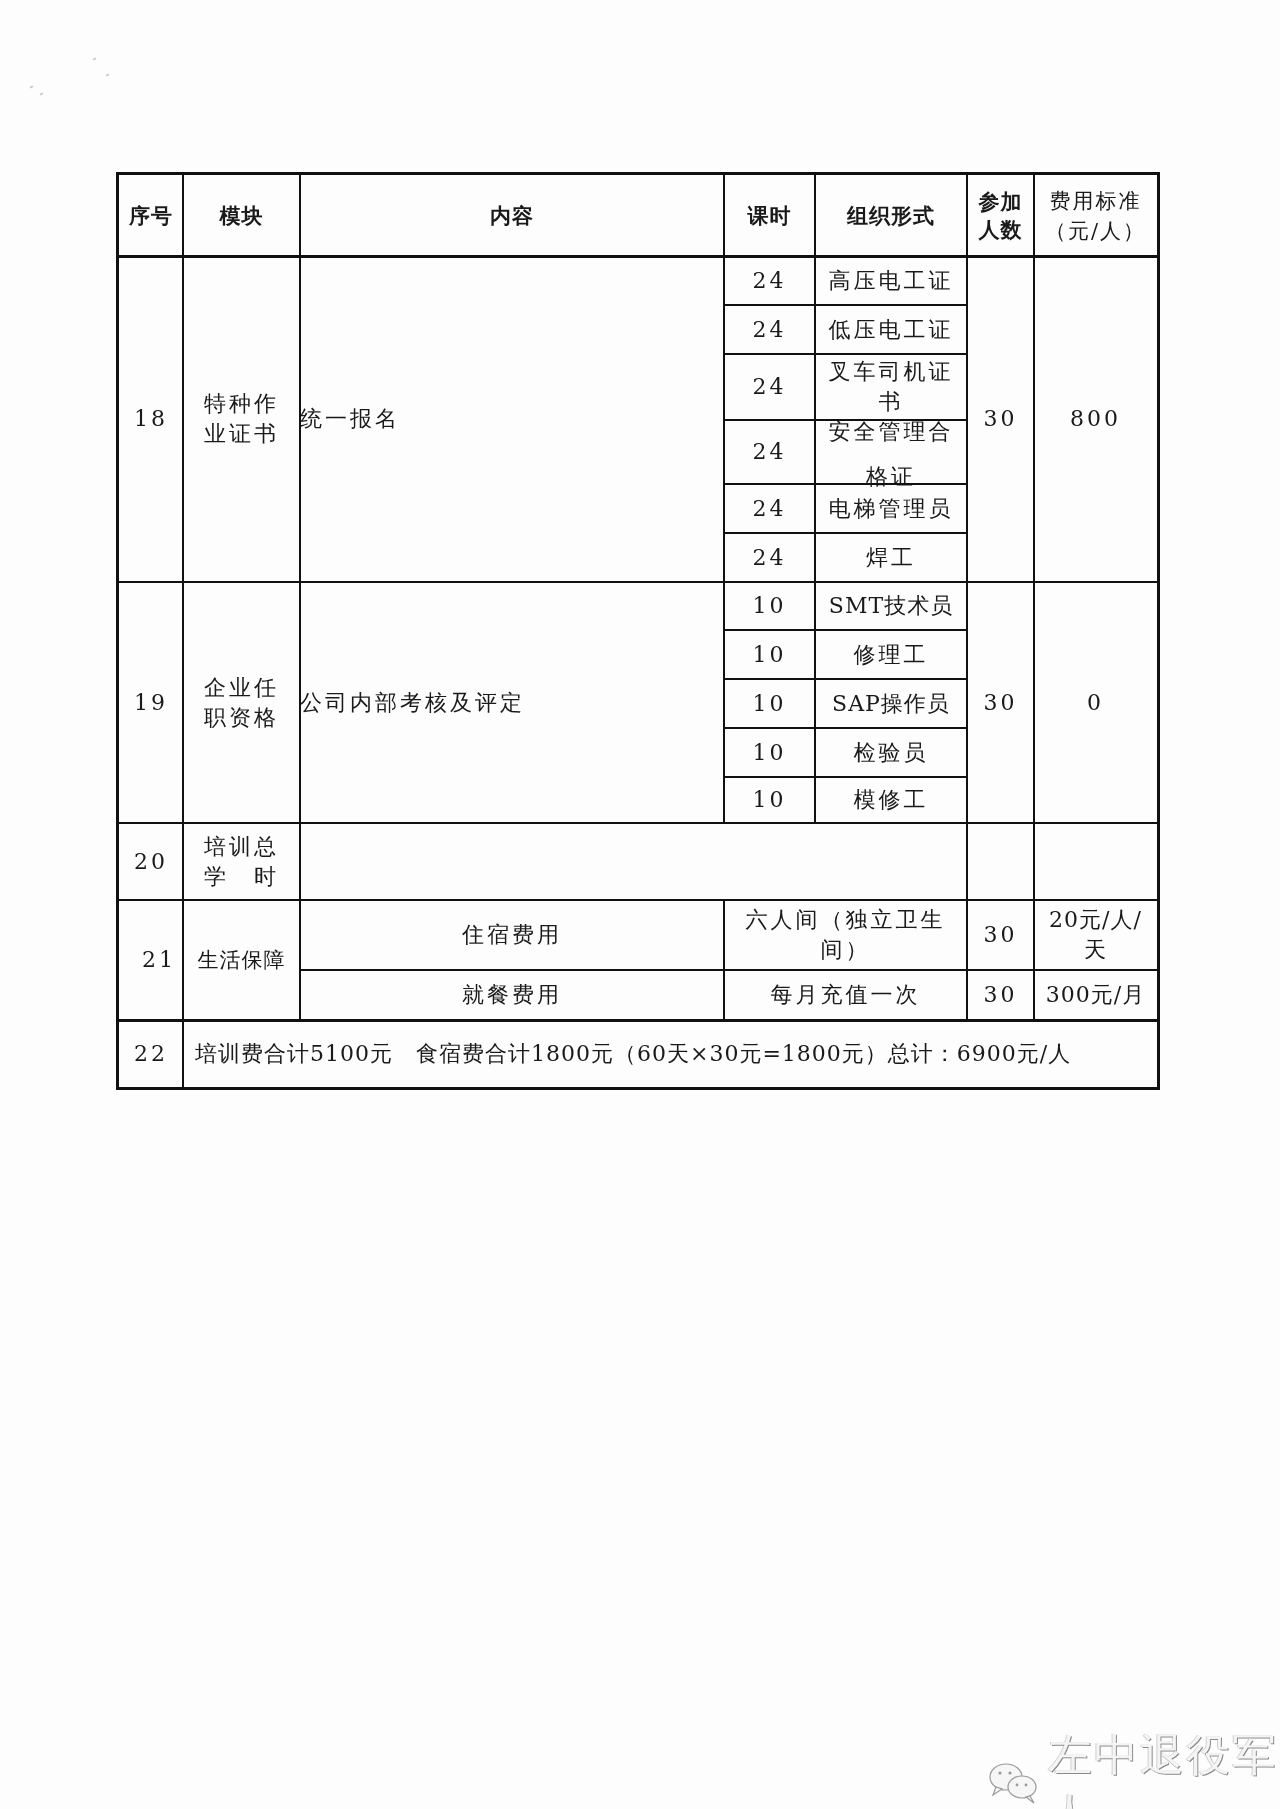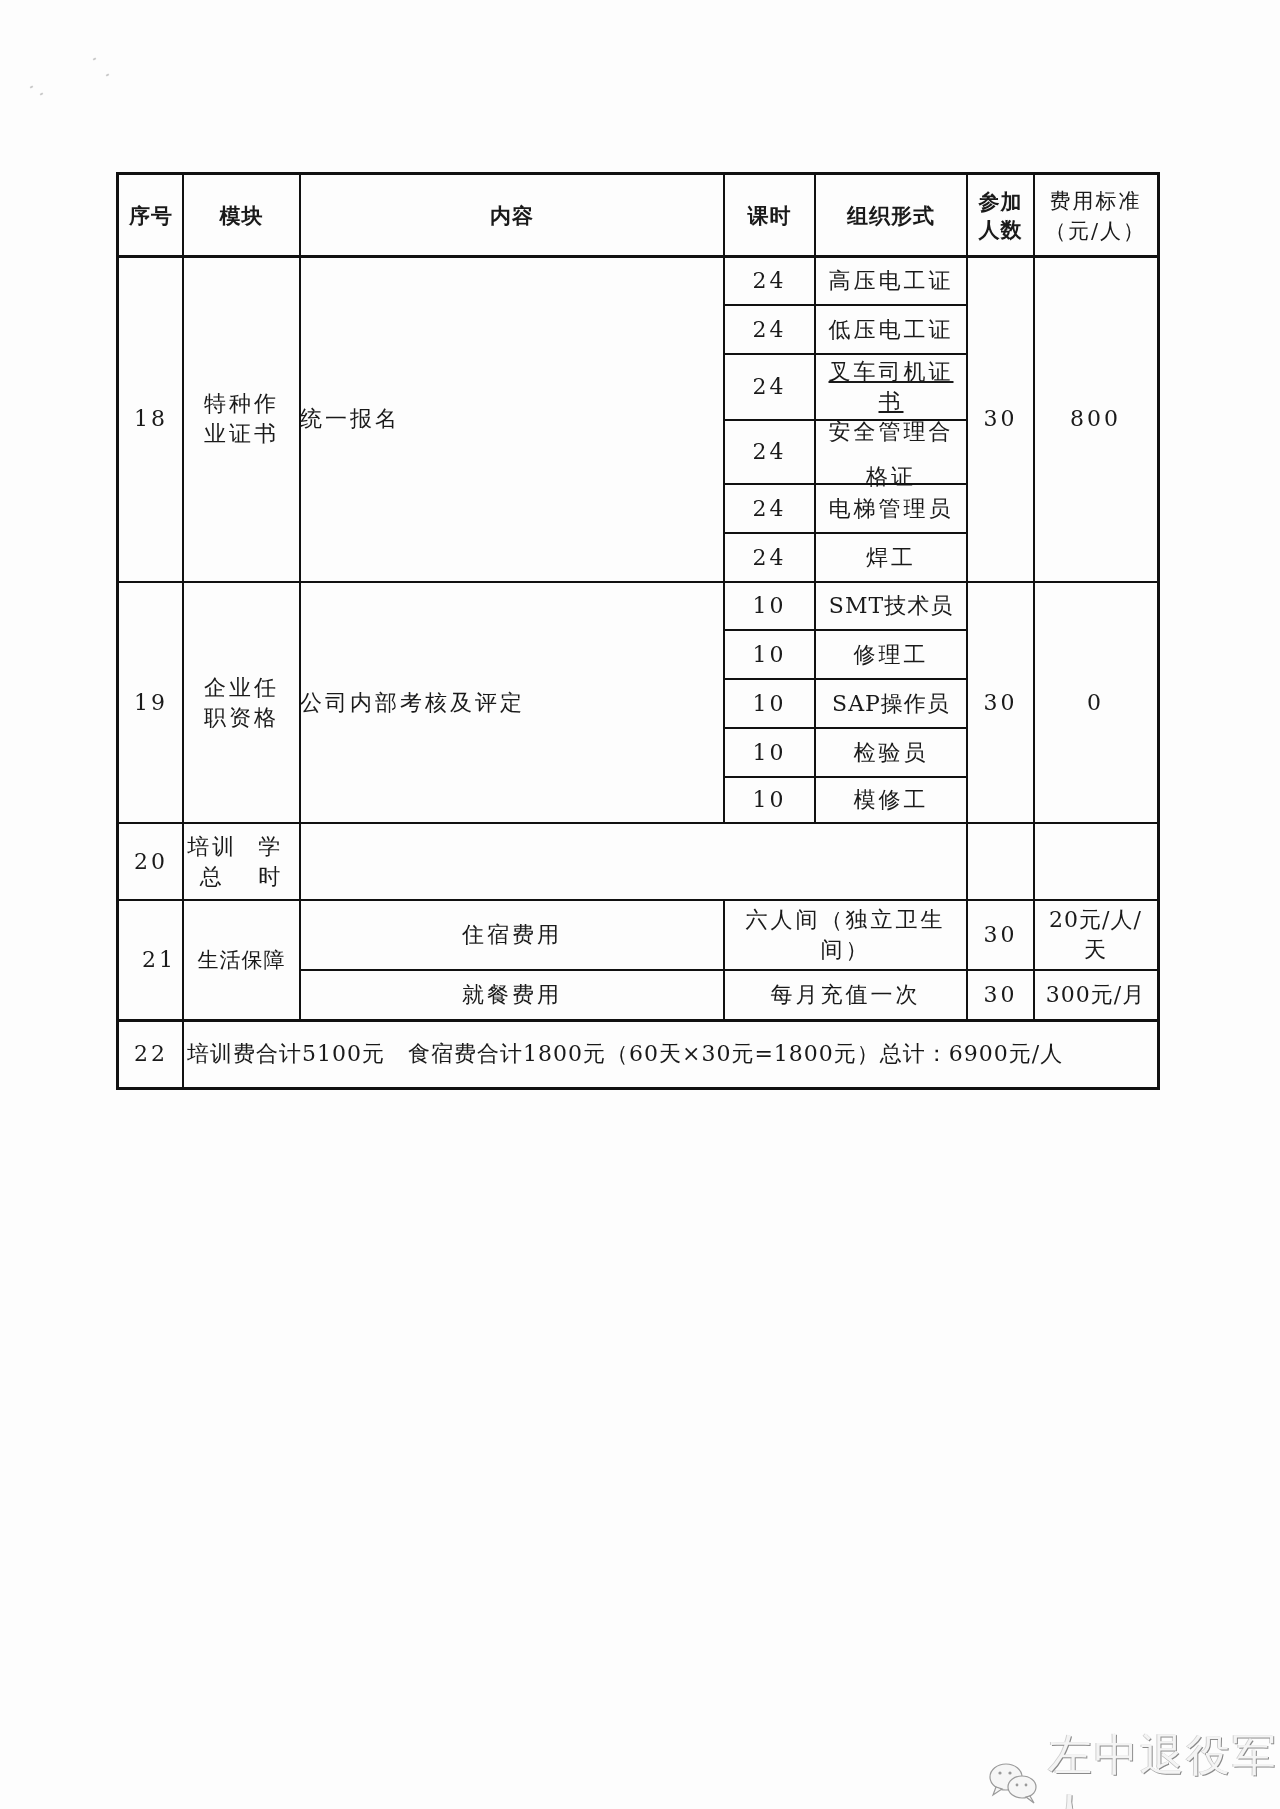--- a/index.html
+++ b/index.html
@@ -47,21 +47,21 @@
     <span>特种作</span>
     <span>业证书</span>
   </div>
   <div class="c left" style="left:181px;top:81px;width:424px;height:326px;">统一报名</div>
 
   <div class="c" style="left:605px;top:81px;width:91px;height:49px;">24</div>
   <div class="c" style="left:696px;top:81px;width:152px;height:49px;">高压电工证</div>
   <div class="c" style="left:605px;top:130px;width:91px;height:49px;">24</div>
   <div class="c" style="left:696px;top:130px;width:152px;height:49px;">低压电工证</div>
   <div class="c" style="left:605px;top:179px;width:91px;height:66px;">24</div>
-  <div class="c" style="left:696px;top:179px;width:152px;height:66px;flex-direction:column;text-decoration:underline;">
+  <div class="c" style="left:696px;top:179px;width:152px;height:66px;flex-direction:column;">
     <span>叉车司机证</span>
     <span>书</span>
   </div>
   <div class="c" style="left:605px;top:245px;width:91px;height:64px;">24</div>
   <div class="c" style="left:696px;top:245px;width:152px;height:68px;flex-direction:column;gap:15px;">
     <span>安全管理合</span>
     <span>格证</span>
   </div>
   <div class="c" style="left:605px;top:309px;width:91px;height:49px;">24</div>
   <div class="c" style="left:696px;top:309px;width:152px;height:49px;">电梯管理员</div>
@@ -83,21 +83,21 @@
   <div class="c" style="left:605px;top:504px;width:91px;height:49px;">10</div>
   <div class="c" style="left:696px;top:504px;width:152px;height:49px;letter-spacing:1px;">SAP操作员</div>
   <div class="c" style="left:605px;top:553px;width:91px;height:49px;">10</div>
   <div class="c" style="left:696px;top:553px;width:152px;height:49px;">检验员</div>
   <div class="c" style="left:605px;top:602px;width:91px;height:46px;">10</div>
   <div class="c" style="left:696px;top:602px;width:152px;height:46px;">模修工</div>
   <div class="c" style="left:848px;top:407px;width:67px;height:241px;">30</div>
   <div class="c" style="left:915px;top:407px;width:123px;height:241px;">0</div>
 
   <div class="c" style="left:0;top:648px;width:64px;height:77px;">20</div>
-  <div class="c" style="left:64px;top:648px;width:117px;height:77px;flex-direction:row;">
+  <div class="c" style="left:64px;top:648px;width:117px;height:77px;flex-direction:column;">
     <span>培训总</span>
     <span>学　时</span>
   </div>
   <div class="c" style="left:848px;top:648px;width:67px;height:77px;"></div>
   <div class="c" style="left:915px;top:648px;width:123px;height:77px;"></div>
 
   <div class="c" style="left:8px;top:725px;width:64px;height:120px;">21</div>
   <div class="c" style="left:64px;top:725px;width:117px;height:120px;letter-spacing:1px;font-size:21px;">生活保障</div>
   <div class="c" style="left:605px;top:725px;width:243px;height:70px;flex-direction:column;">
     <span>六人间（独立卫生</span>
@@ -108,21 +108,21 @@
   <div class="c" style="left:915px;top:725px;width:123px;height:70px;flex-direction:column;letter-spacing:1px;">
     <span>20元/人/</span>
     <span>天</span>
   </div>
   <div class="c" style="left:181px;top:795px;width:424px;height:50px;">就餐费用</div>
   <div class="c" style="left:605px;top:795px;width:243px;height:50px;">每月充值一次</div>
   <div class="c" style="left:848px;top:795px;width:67px;height:50px;">30</div>
   <div class="c" style="left:915px;top:795px;width:123px;height:50px;letter-spacing:1px;">300元/月</div>
 
   <div class="c" style="left:0;top:845px;width:64px;height:67px;">22</div>
-  <div class="c left" style="left:181px;top:845px;width:857px;height:67px;left:64px;padding-left:4px;letter-spacing:1px;white-space:pre;">培训费合计5100元　食宿费合计1800元（60天×30元=1800元）总计：6900元/人</div>
+  <div class="c left" style="left:181px;top:845px;width:857px;height:67px;left:64px;padding-left:12px;letter-spacing:1px;white-space:pre;">培训费合计5100元　食宿费合计1800元（60天×30元=1800元）总计：6900元/人</div>
 
   <div class="hl" style="left:0;top:80px;width:1038px;height:3px;"></div>
   <div class="hl" style="left:0;top:406px;width:1038px;"></div>
   <div class="hl" style="left:0;top:647px;width:1038px;"></div>
   <div class="hl" style="left:0;top:724px;width:1038px;"></div>
   <div class="hl" style="left:0;top:844px;width:1038px;height:3px;"></div>
 
   <div class="hl" style="left:605px;top:129px;width:243px;"></div>
   <div class="hl" style="left:605px;top:178px;width:243px;"></div>
   <div class="hl" style="left:605px;top:244px;width:243px;"></div>

